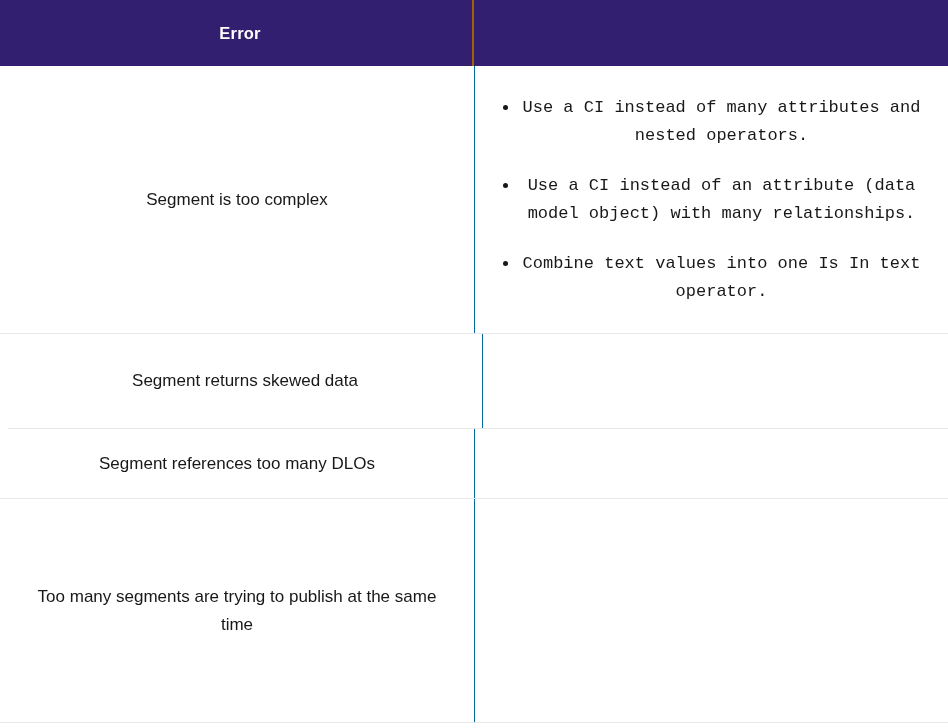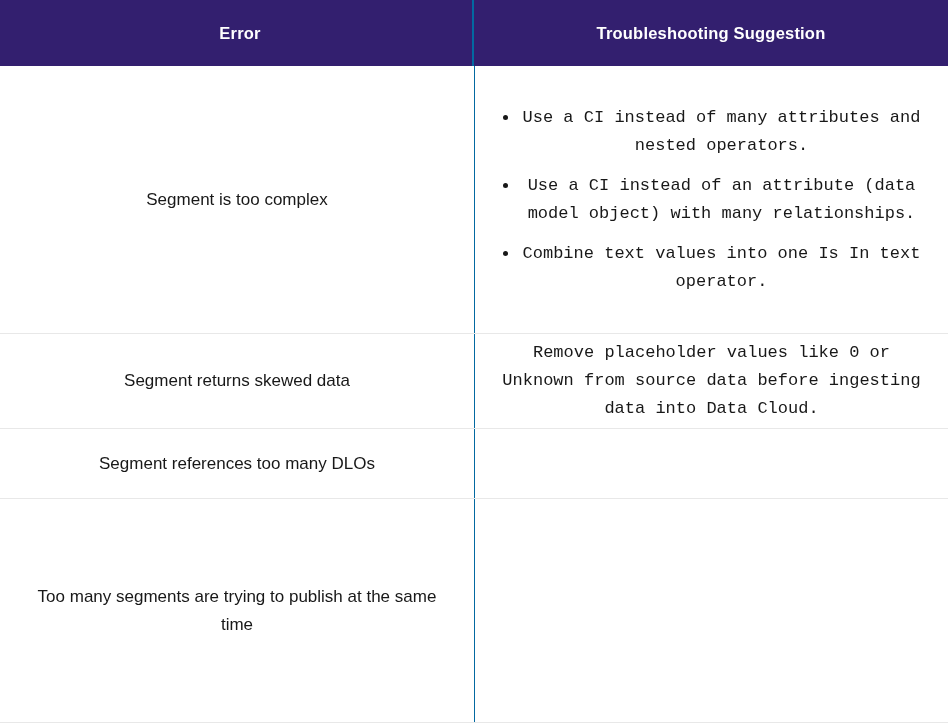--- a/index.html
+++ b/index.html
@@ -26,30 +26,30 @@
   .th {
     display: flex;
     align-items: center;
     justify-content: center;
     color: #ffffff;
     font-size: 16.5px;
     font-weight: bold;
     letter-spacing: 0.2px;
     text-align: center;
   }
-  .th.col-left  { width: 474px; border-right: 2px solid #0369a1; padding-left: 8px; }
+  .th.col-left  { width: 474px; border-right: 2px solid #a16207; padding-left: 8px; }
   .th.col-right { flex: 1; }
 
   
   .tr {
     display: flex;
     border-bottom: 1px solid #E8E8E8;
   }
   .tr.r1 { height: 268px; }
-  .tr.r2 { height: 95px; }
+  .tr.r2 { height: 95px; margin-left: 8px; }
   .tr.r3 { height: 70px; }
   .tr.r4 { height: 224px; }
 
   .td {
     display: flex;
     align-items: center;
     justify-content: center;
   }
   .td.col-left {
     width: 475px;
@@ -67,52 +67,48 @@
   
   ul.suggestion-list {
     list-style: disc outside;
     padding-left: 20px;
     width: 100%;
   }
   ul.suggestion-list li {
     text-align: center;
     line-height: 28px;
   }
-  ul.suggestion-list li + li { margin-top: 12px; }
+  ul.suggestion-list li + li { margin-top: 22px; }
 </style>
 </head>
 <body>
 
 <div class="doc-table">
 
   <div class="thead">
     <div class="th col-left">Error</div>
-    <div class="th col-right">Troubleshooting Suggestion</div>
   </div>
 
   <div class="tr r1">
     <div class="td col-left">
       <span>Segment is too complex</span>
     </div>
     <div class="td col-right">
       <ul class="suggestion-list">
         <li>Use a CI instead of many attributes and nested operators.</li>
         <li>Use a CI instead of an attribute (data model object) with many relationships.</li>
         <li>Combine text values into one Is In text operator.</li>
       </ul>
     </div>
   </div>
 
   <div class="tr r2">
     <div class="td col-left">
       <span>Segment returns skewed data</span>
     </div>
-    <div class="td col-right">
-      <span>Remove placeholder values like 0 or Unknown from source data before ingesting data into Data Cloud.</span>
-    </div>
   </div>
 
   <div class="tr r3">
     <div class="td col-left">
       <span>Segment references too many DLOs</span>
     </div>
   </div>
 
   <div class="tr r4">
     <div class="td col-left">

